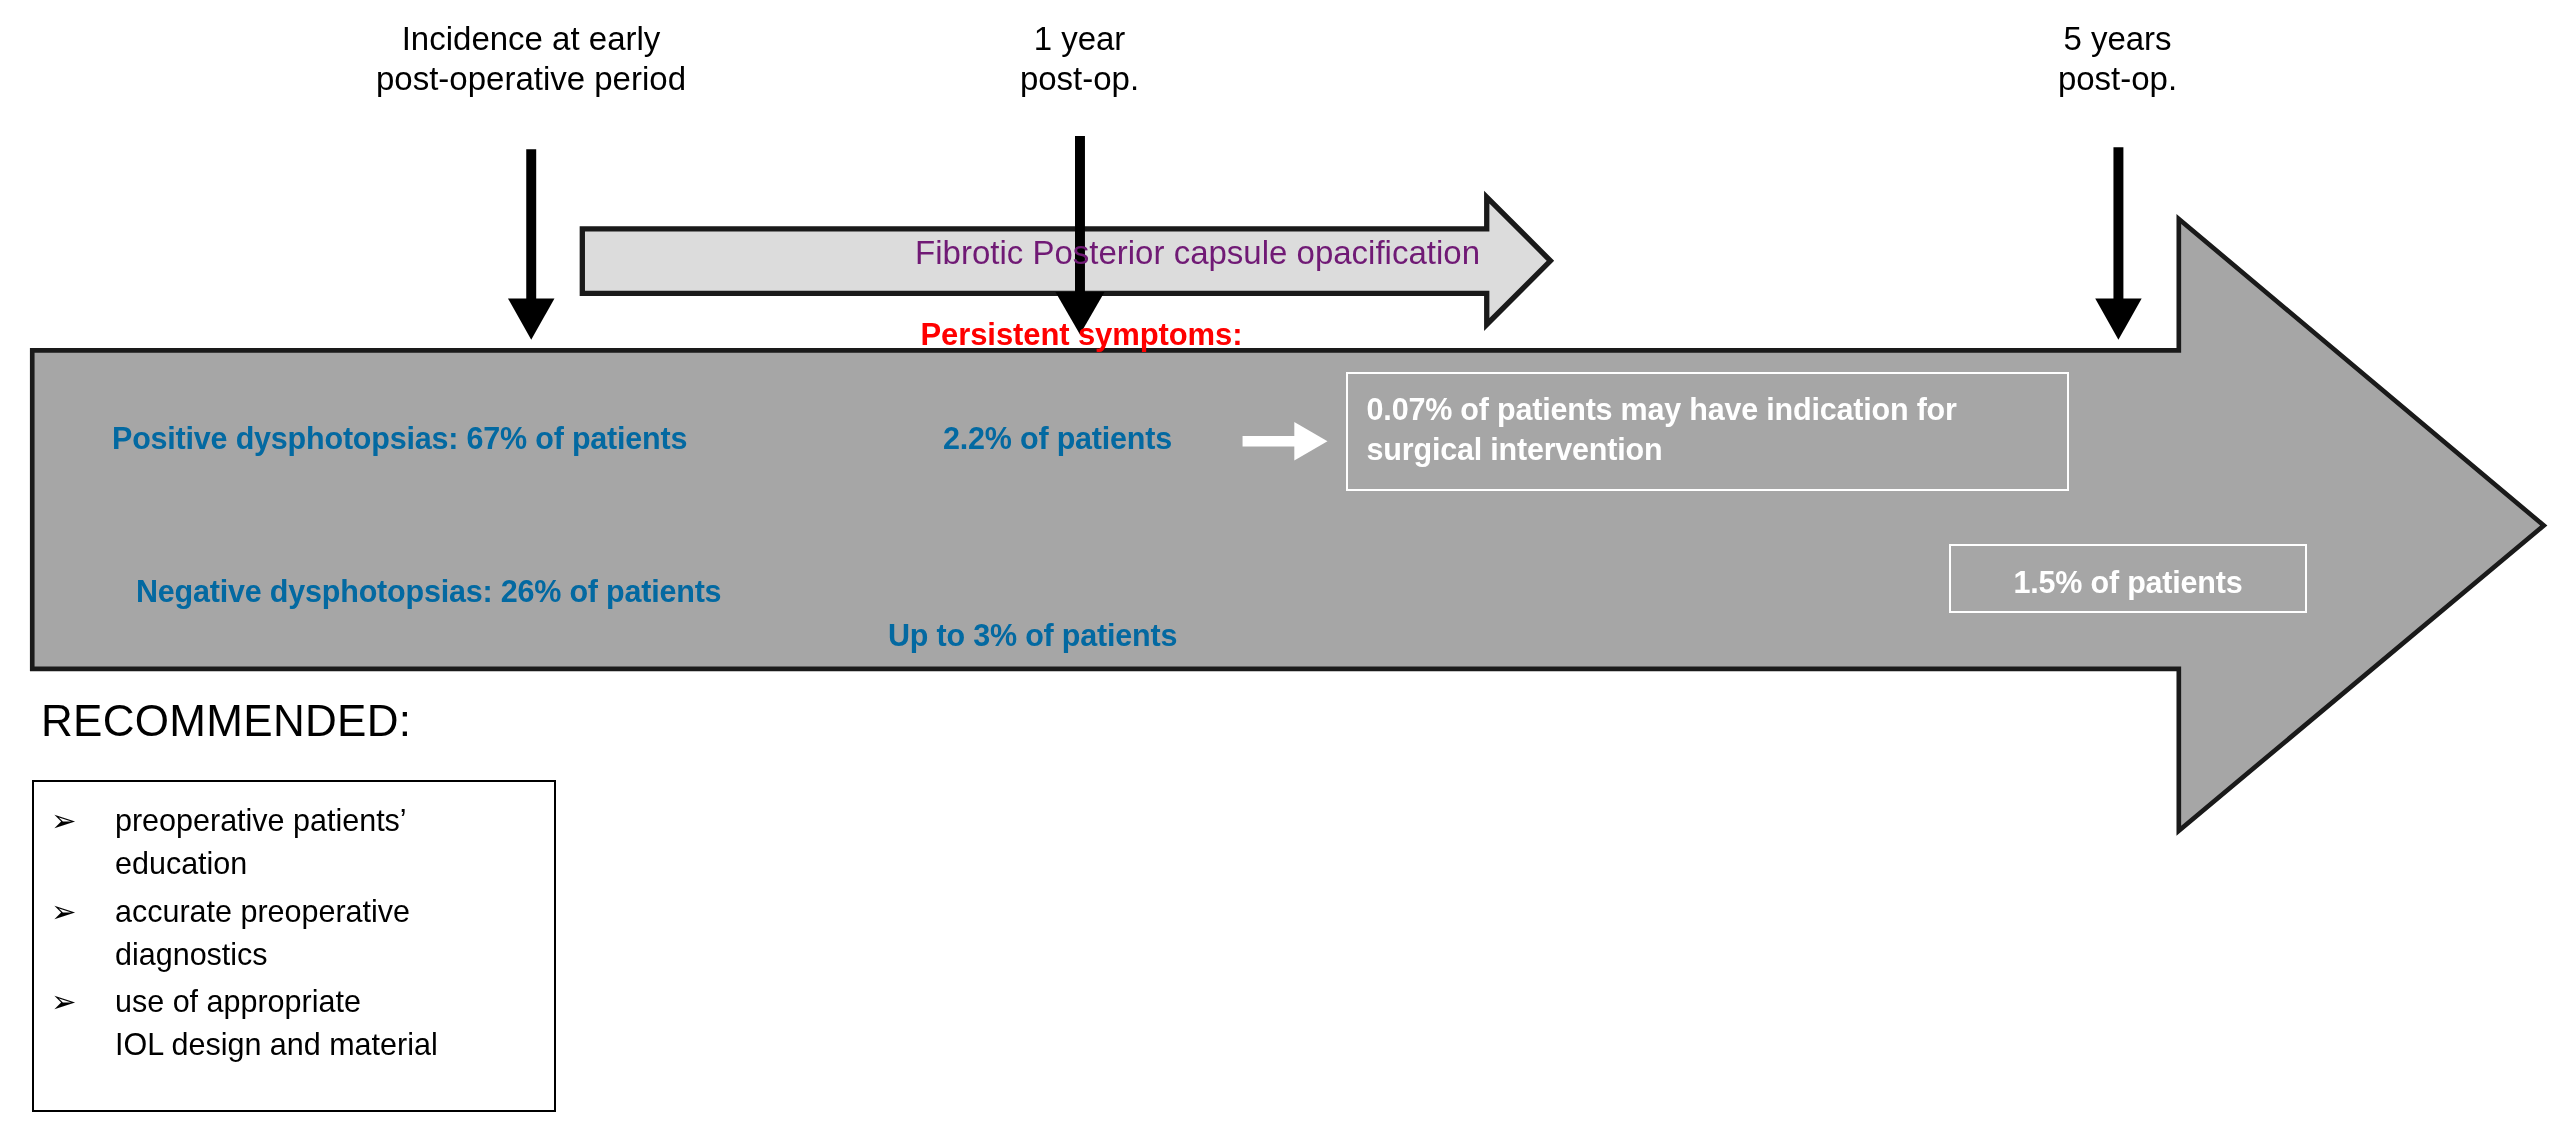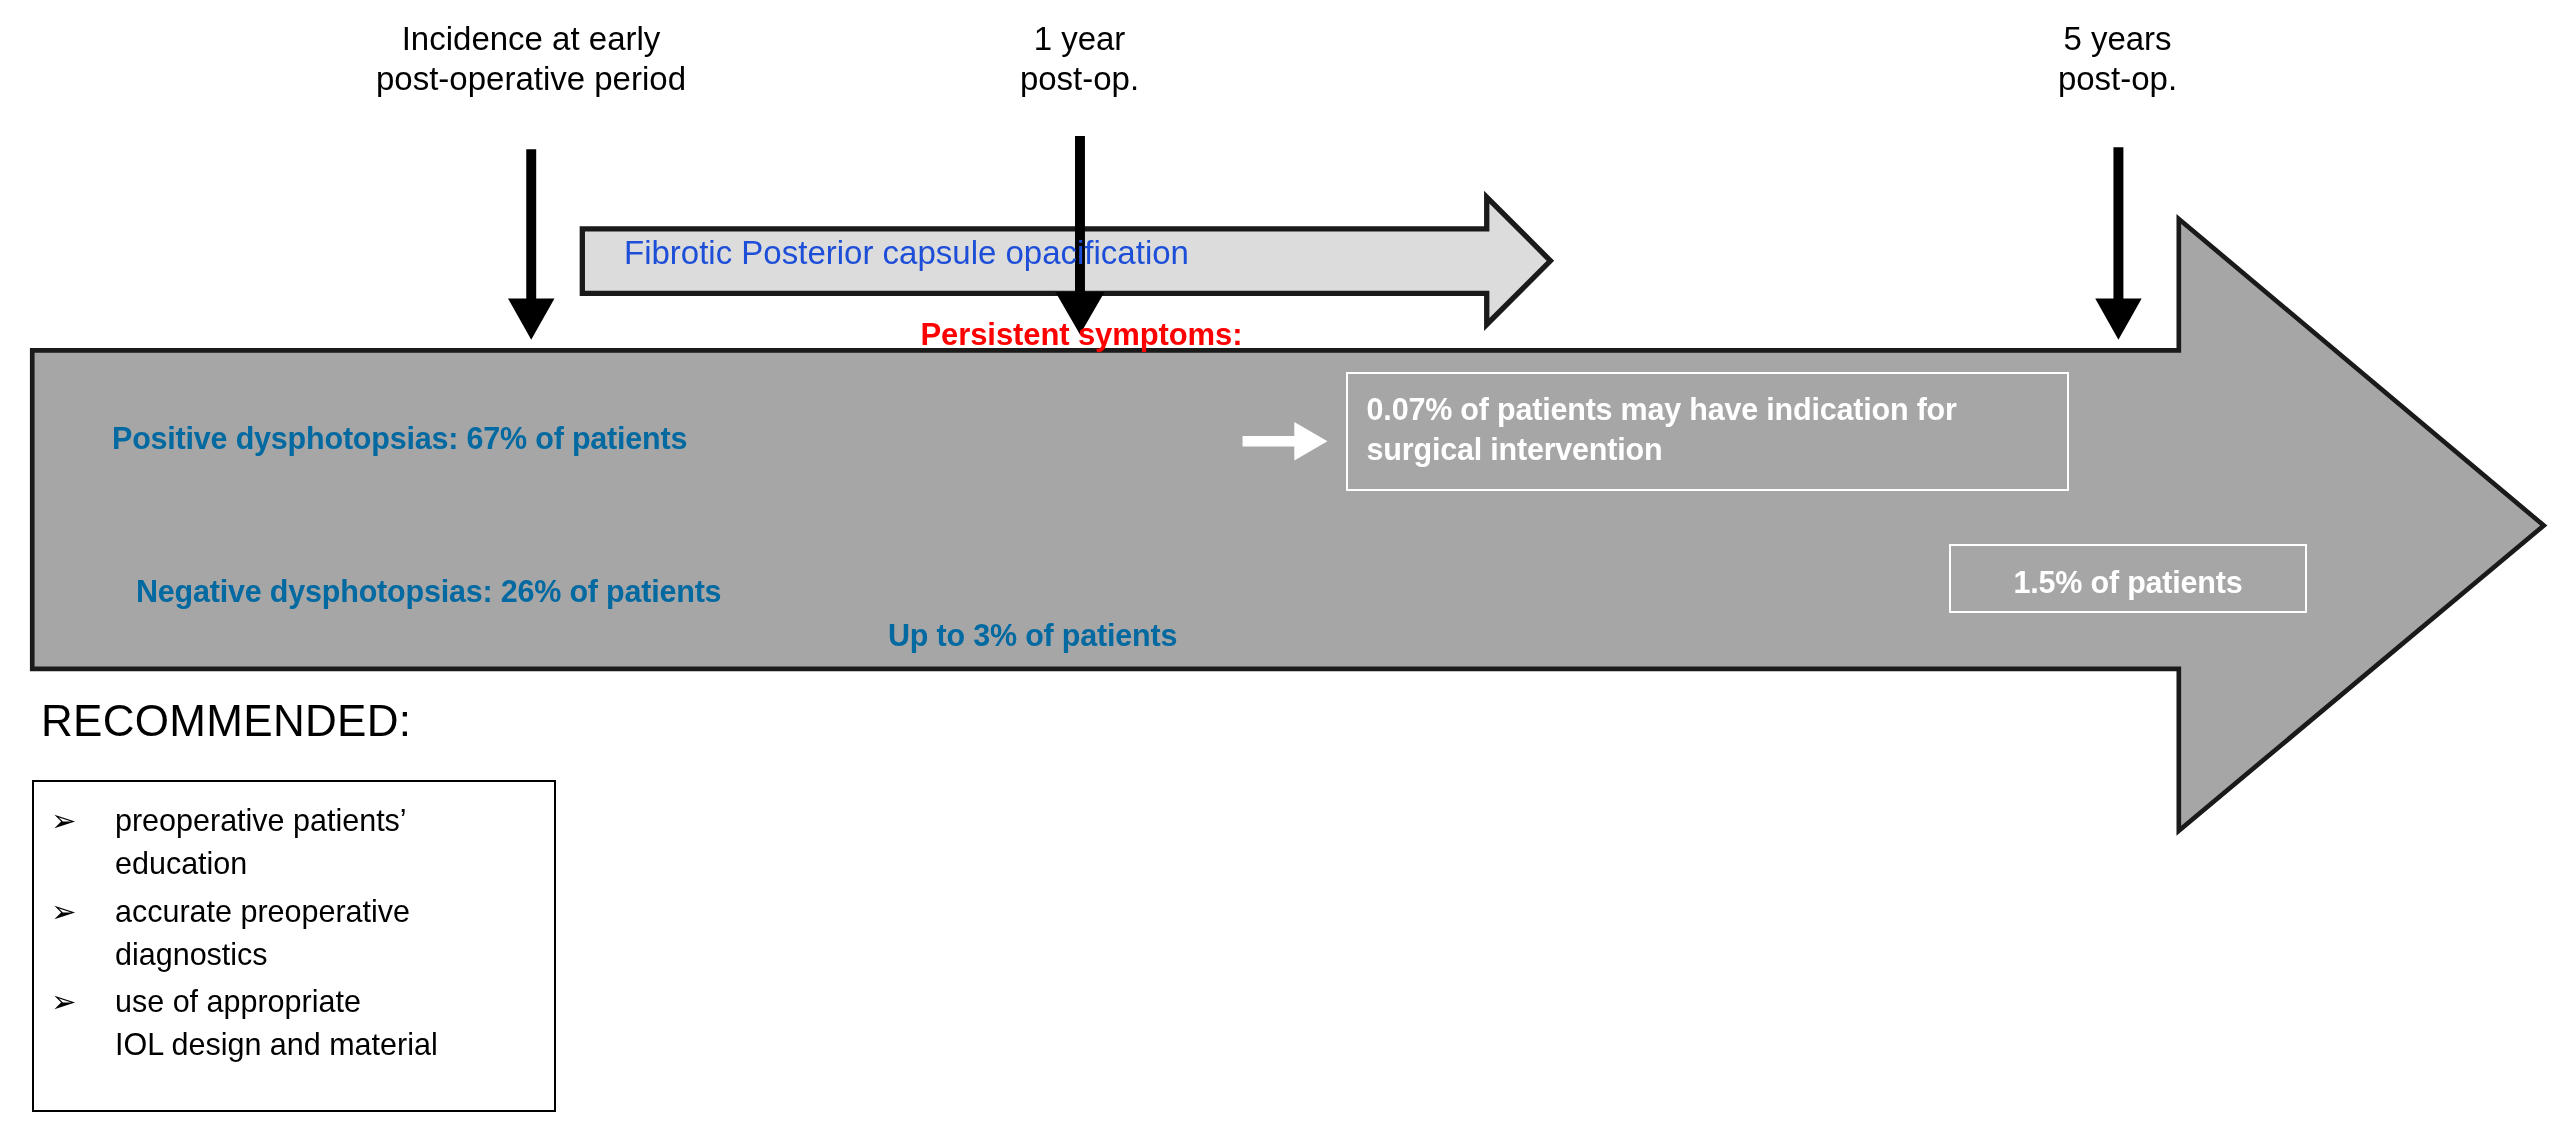--- a/index.html
+++ b/index.html
@@ -46,24 +46,24 @@
     width: 2576px;
     height: 1134px;
   }
 
   
   .fibrotic-label {
     position: absolute;
     left: 624px;
     top: 236px;
     width: 856px;
-    text-align: left;
+    text-align: right;
     font-size: 33px;
     line-height: 1.0;
-    color: #1d4ed8;
+    color: #701a75;
     font-weight: 400;
     font-family: "Liberation Sans", sans-serif;
   }
 
   .persistent-label {
     position: absolute;
     left: 710px;
     top: 317px;
     width: 743px;
     text-align: center;
@@ -204,20 +204,21 @@
 
   <div class="tl-label" id="tl-label-2">5 years
 post-op.</div>
 
   <div class="fibrotic-label">Fibrotic Posterior capsule opacification</div>
 
   <div class="persistent-label">Persistent symptoms:</div>
 
   <div class="band-text" id="cell-pos-dys">Positive dysphotopsias: 67% of patients</div>
 
+  <div class="band-text" id="cell-pos-1yr">2.2% of patients</div>
 
   <div class="outline-box" id="box-surgical">0.07% of patients may have indication for surgical intervention</div>
 
   <div class="band-text" id="cell-neg-dys">Negative dysphotopsias: 26% of patients</div>
 
   <div class="band-text" id="cell-neg-1yr">Up to 3% of patients</div>
 
   <div class="outline-box" id="box-15">1.5% of patients</div>
 
   <div class="recommended-title">RECOMMENDED:</div>

